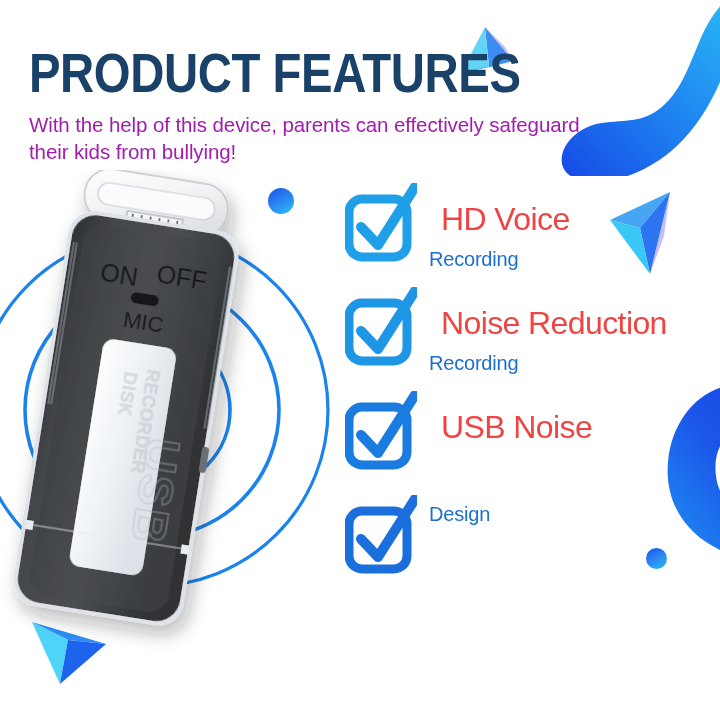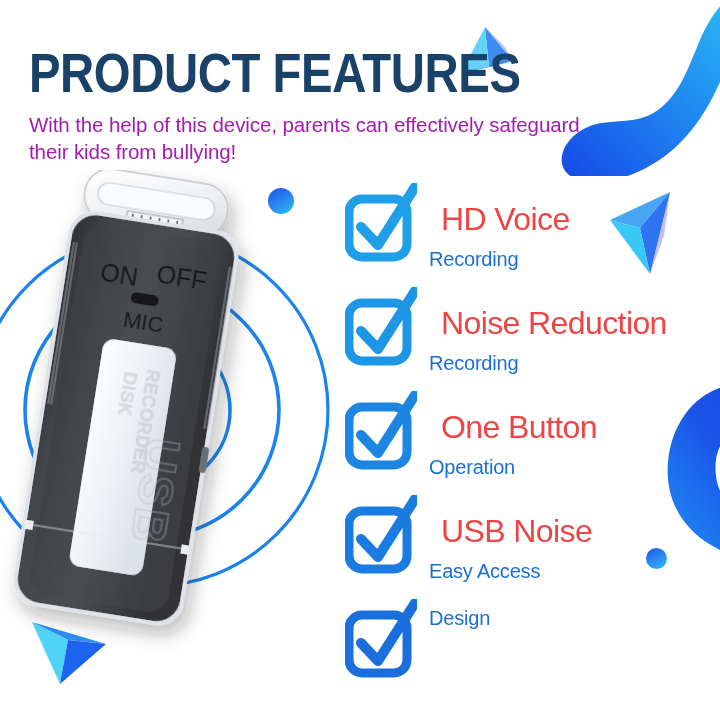--- a/index.html
+++ b/index.html
@@ -300,43 +300,30 @@
           <rect x="4" y="16" width="58" height="58" rx="13" fill="none" stroke="#1E96E6" stroke-width="9"></rect>
           <path d="M16,44 L33,62 L70,4" fill="none" stroke="#1E96E6" stroke-width="10" stroke-linecap="round" stroke-linejoin="round"></path>
         </svg>
       </div>
       <div class="feature-text">
         <p class="feature-title">Noise Reduction</p>
         <p class="feature-sub">Recording</p>
       </div>
     </div>
 
-    <div class="feature-row">
-      <div class="check-wrap">
-        <svg class="check-svg" width="72" height="86" viewBox="0 0 72 86">
-          <rect x="4" y="16" width="58" height="58" rx="13" fill="none" stroke="#1C86E2" stroke-width="9"></rect>
-          <path d="M16,44 L33,62 L70,4" fill="none" stroke="#1C86E2" stroke-width="10" stroke-linecap="round" stroke-linejoin="round"></path>
-        </svg>
-      </div>
-      <div class="feature-text">
-        <p class="feature-title">One Button</p>
-        <p class="feature-sub">Operation</p>
-      </div>
-    </div>
 
     <div class="feature-row">
       <div class="check-wrap">
         <svg class="check-svg" width="72" height="86" viewBox="0 0 72 86">
           <rect x="4" y="16" width="58" height="58" rx="13" fill="none" stroke="#1A7BE0" stroke-width="9"></rect>
           <path d="M16,44 L33,62 L70,4" fill="none" stroke="#1A7BE0" stroke-width="10" stroke-linecap="round" stroke-linejoin="round"></path>
         </svg>
       </div>
       <div class="feature-text">
         <p class="feature-title">USB Noise</p>
-        <p class="feature-sub">Easy Access</p>
       </div>
     </div>
 
     <div class="feature-row">
       <div class="check-wrap">
         <svg class="check-svg" width="72" height="86" viewBox="0 0 72 86">
           <rect x="4" y="16" width="58" height="58" rx="13" fill="none" stroke="#1A6FDC" stroke-width="9"></rect>
           <path d="M16,44 L33,62 L70,4" fill="none" stroke="#1A6FDC" stroke-width="10" stroke-linecap="round" stroke-linejoin="round"></path>
         </svg>
       </div>

